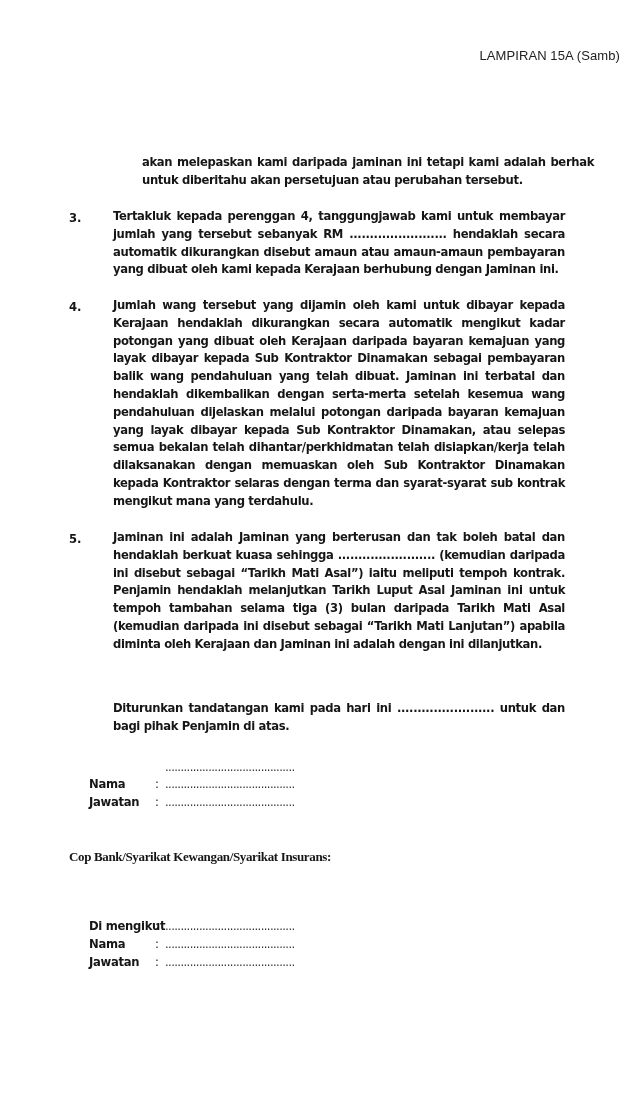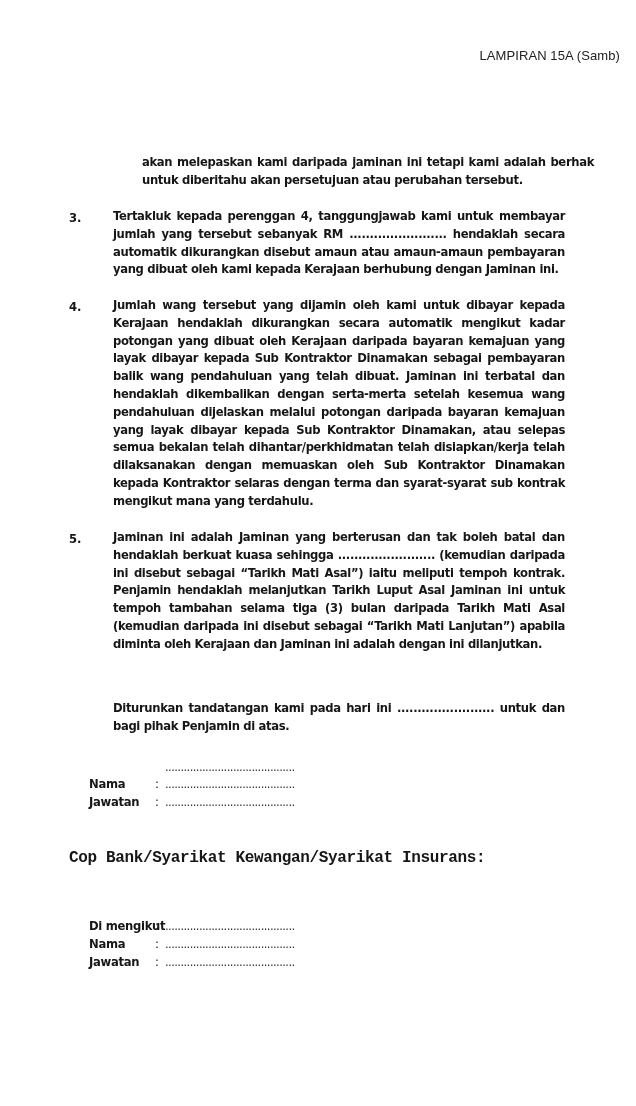--- a/index.html
+++ b/index.html
@@ -26,21 +26,21 @@
   .sig-row {
     position: absolute; left: 69px; font-family: "DejaVu Sans", sans-serif;
     font-size: 11.6px; font-weight: 700; color: #161616; height: 18px;
     letter-spacing: -0.3px;
   }
   .sig-label { position: absolute; left: 0; white-space: nowrap; margin-left: 20px; }
   .sig-colon { position: absolute; left: 86px; font-weight: 400; }
   .sig-dots { position: absolute; left: 96px; font-weight: 400; letter-spacing: -0.6px; white-space: nowrap; color: #333; }
   .cop {
     position: absolute; left: 69px; top: 849px;
-    font-family: Liberation Mono, monospace; font-size: 16px; font-weight: 600;
+    font-family: Liberation Serif, serif; font-size: 13px; font-weight: 600;
     letter-spacing: -0.35px; color: #161616;
   }
 </style>
 </head>
 <body>
 
 <div>
 
   <div class="header">LAMPIRAN 15A (Samb)</div>
 

